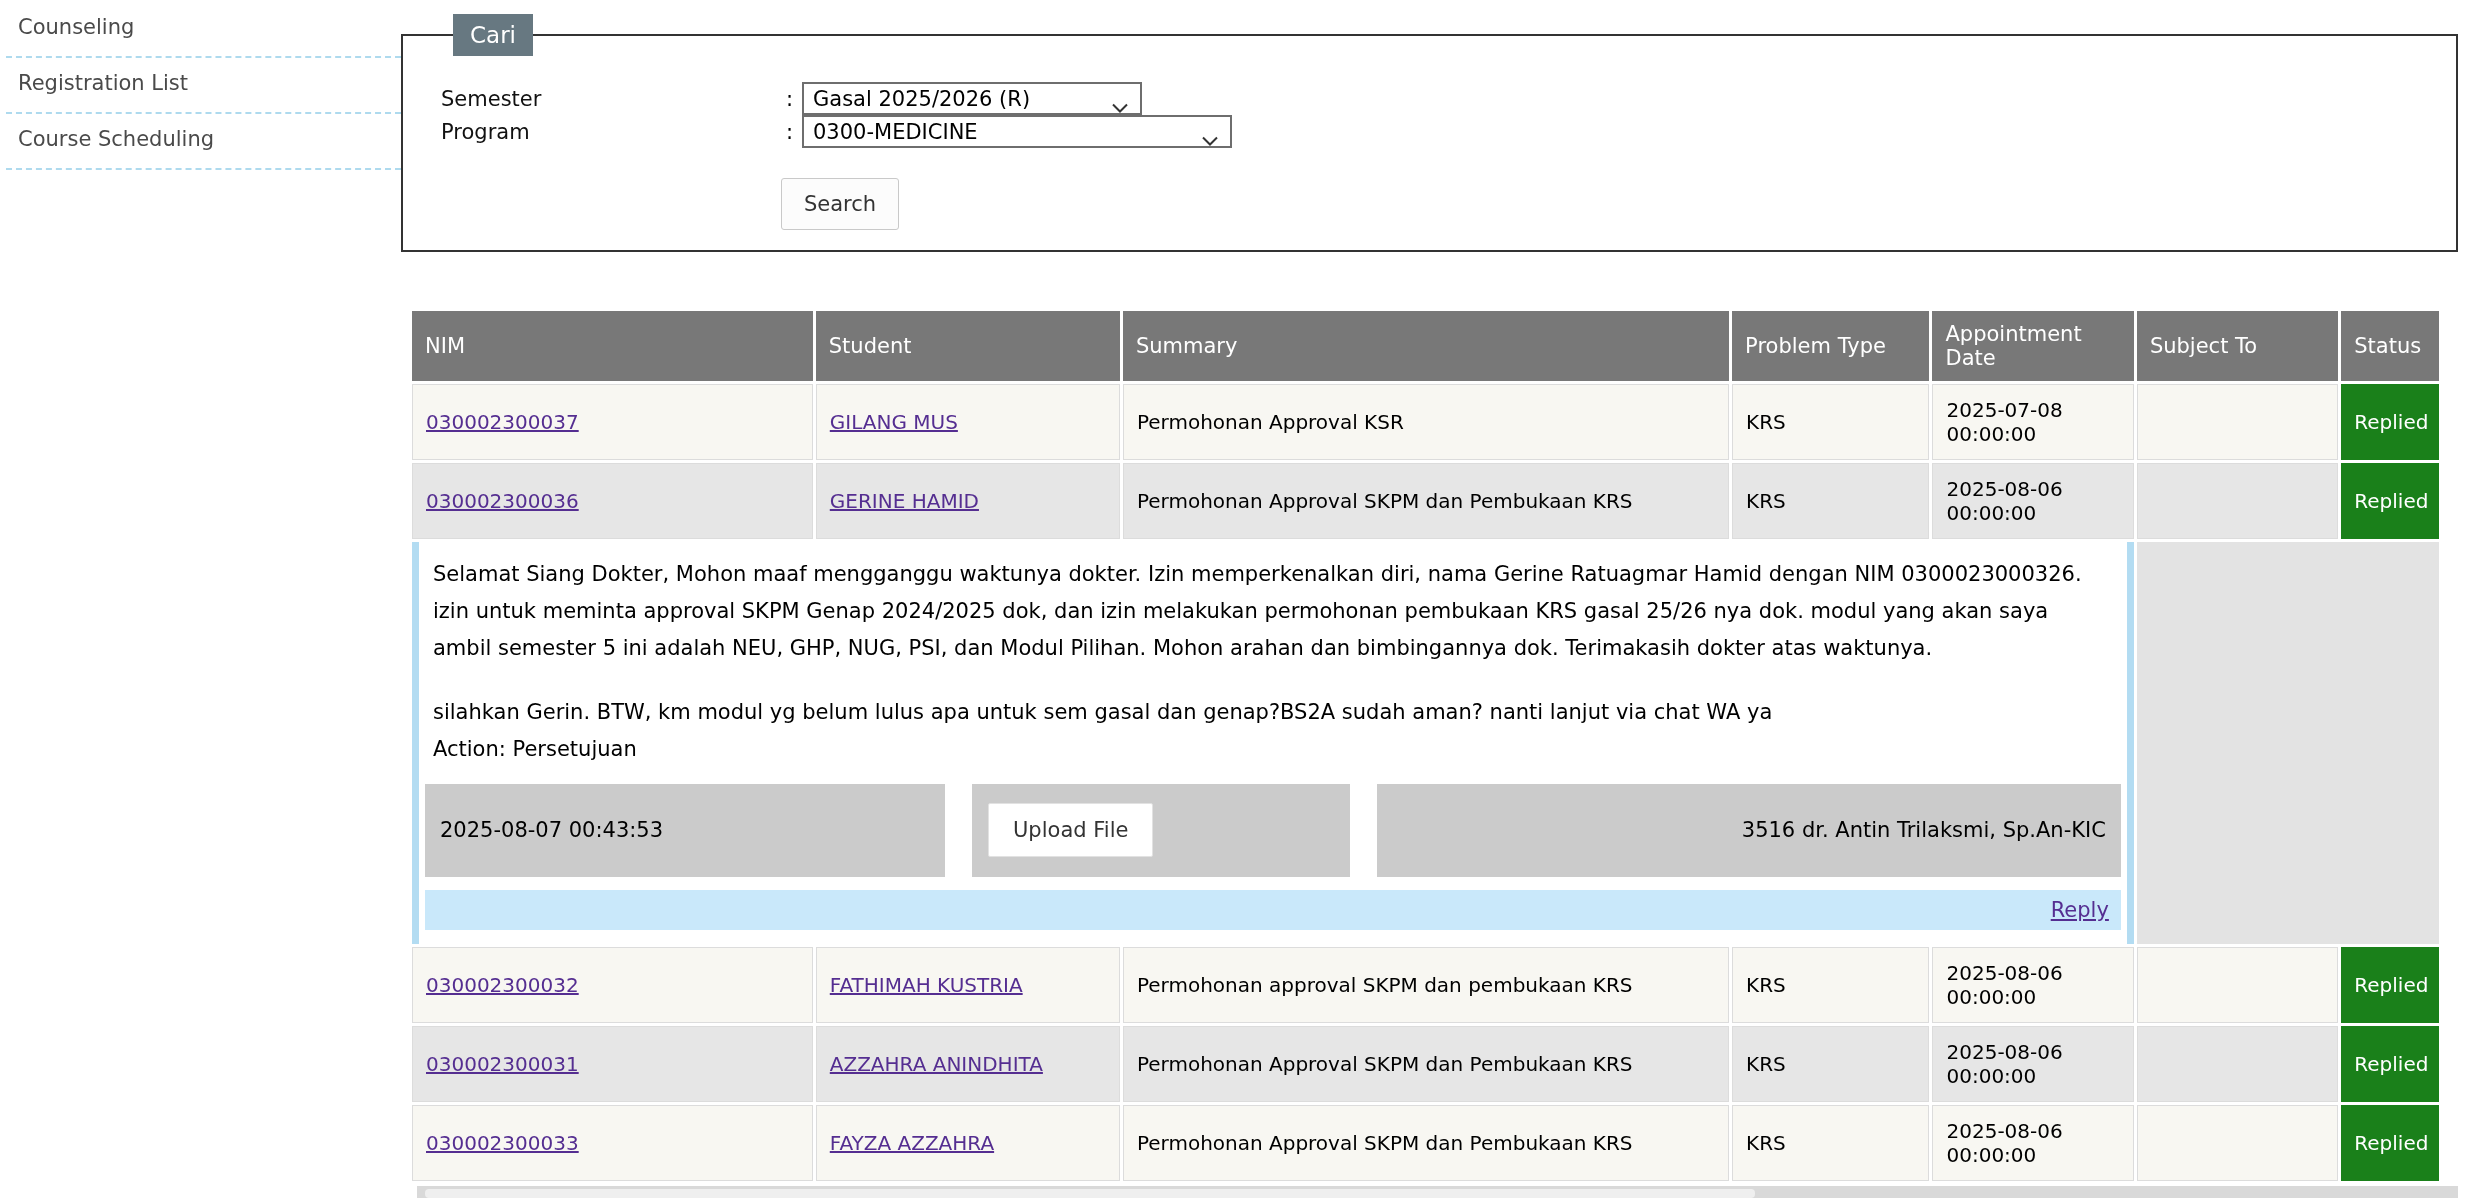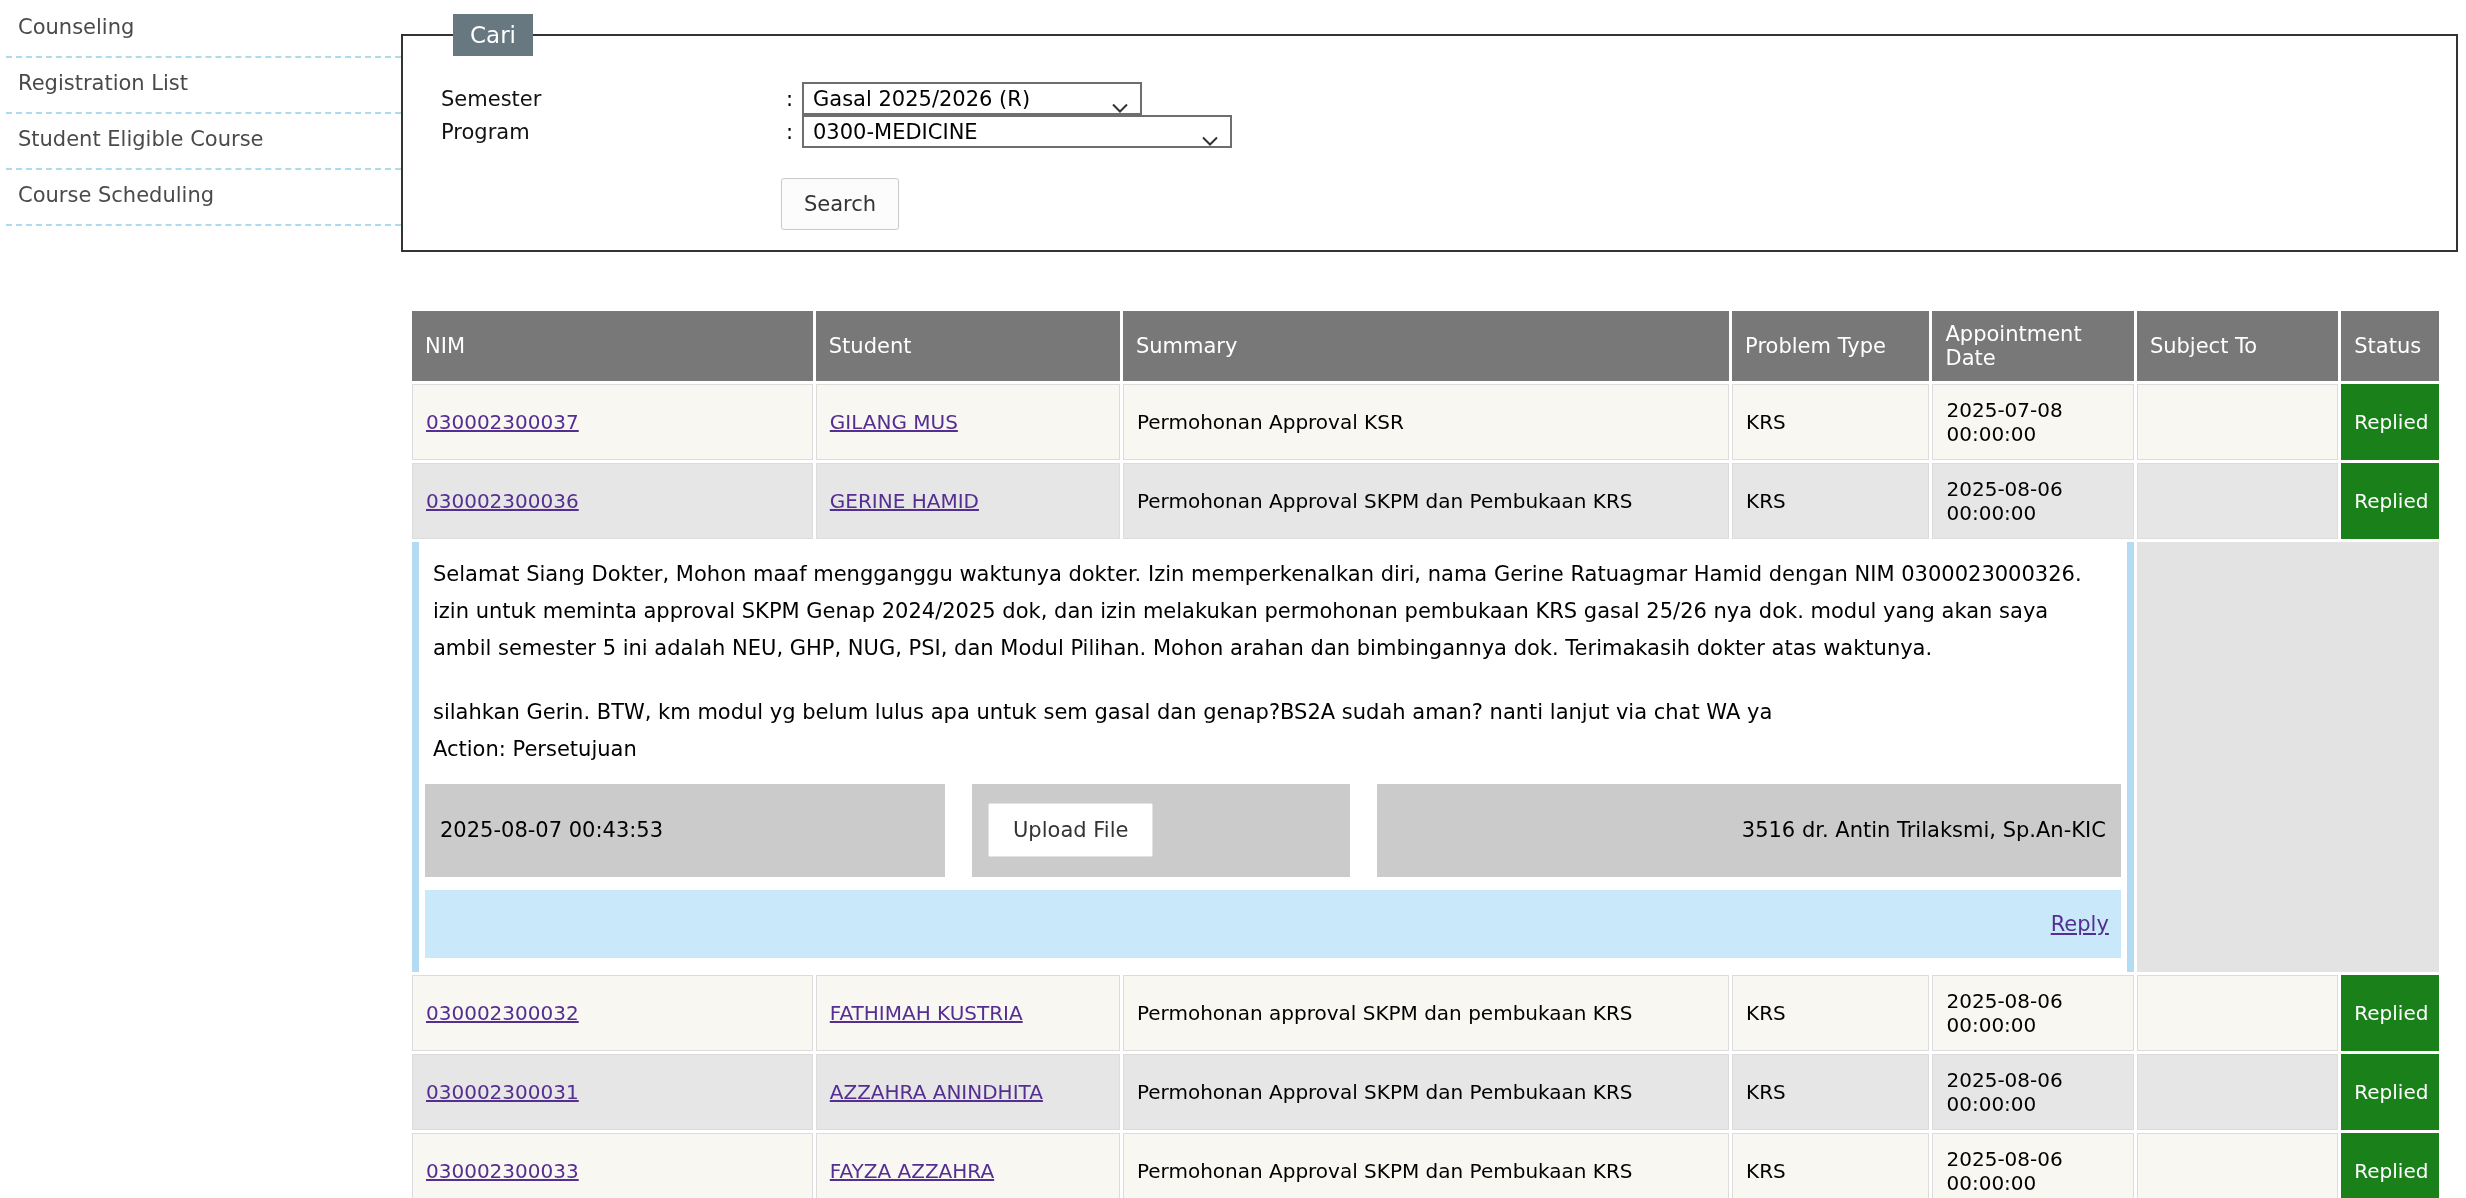--- a/index.html
+++ b/index.html
@@ -97,38 +97,37 @@
   .box-ts   { width: 520px; padding-left: 15px; font-size: 21px; }
   .box-upload { width: 378px; padding-left: 16px; }
   .btn-upload {
     background:#fff; border:1px solid #e2e2e2; border-radius:2px;
     font-family: inherit; font-size: 21px; color:#333;
     padding: 14px 24px; cursor:pointer;
   }
   .box-name { flex: 1; justify-content: flex-end; padding-right: 15px; font-size: 21px; }
   .exp-reply-bar {
     margin-top: 13px; background:#c9e8fa;
-    text-align: right; padding: 22px 12px; font-size: 21px;
+    text-align: right; padding: 8px 12px; font-size: 21px;
   }
   .exp-reply-bar a { color:#552e91; text-decoration: underline; cursor:pointer; }
 
   
   .hscroll { margin-left: 8px; margin-top: 2px; height: 15px; background:#d9d9d9; position: relative; }
   .hscroll .thumb {
     position:absolute; left: 8px; top: 3px; height: 9px; width: 1330px;
     background:#efefef; border-radius: 4px;
   }
 </style>
 </head>
 <body>
 
 <nav class="sidebar">
   <div class="side-item">Counseling</div>
   <div class="side-item">Registration List</div>
-  <div class="side-item">Student Eligible Course</div>
   <div class="side-item">Course Scheduling</div>
 </nav>
 
 <main class="main">
 
   <fieldset class="search-panel">
     <legend>Cari</legend>
 
     <div class="form-row">
       <span class="form-label">Semester</span>

